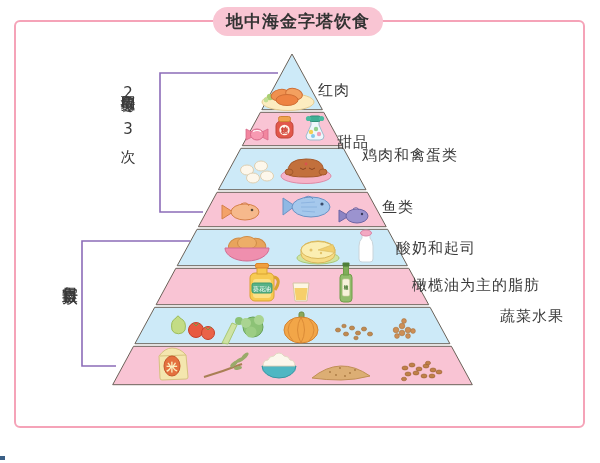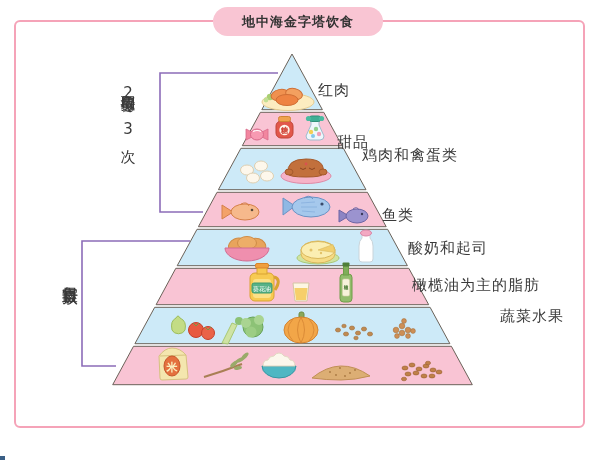--- a/index.html
+++ b/index.html
@@ -2,29 +2,29 @@
 <html><head>
 <meta charset="utf-8">
 <style>
   html,body{margin:0;padding:0;background:#fff;}
   #app{position:relative;width:600px;height:463px;background:#fff;overflow:hidden;
        font-family:"DejaVu Sans","Liberation Sans",sans-serif;color:#3a3a3a;}
   .frame{position:absolute;left:14px;top:20px;width:567px;height:404px;
          border:2px solid #f5a3b8;border-radius:6px;}
   .title-box{position:absolute;left:213px;top:7px;width:170px;height:29px;
              background:#f9c5d3;border-radius:15px;display:flex;align-items:center;
-             justify-content:center;font-size:13px;font-weight:bold;color:#333;z-index:3;
+             justify-content:center;font-size:17px;font-weight:bold;color:#333;z-index:3;
              letter-spacing:1px;}
   svg#pyr{position:absolute;left:0;top:0;z-index:2;}
   .layer-label{position:absolute;font-size:15px;color:#3a3a3a;z-index:4;white-space:nowrap;letter-spacing:1px;text-align:center;}
   #lbl-0{left:318px;top:81px;}
   #lbl-1{left:337px;top:121px;margin-top:12px;}
   #lbl-2{left:362px;top:146px;font-family:Liberation Mono, monospace;}
-  #lbl-3{left:382px;top:198px;margin-top:8px;}
-  #lbl-4{left:408px;top:239px;}
+  #lbl-3{left:382px;top:198px;}
+  #lbl-4{left:396px;top:239px;}
   #lbl-5{left:412px;top:276px;}
   #lbl-6{left:461px;top:308px;line-height:17px;margin-left:39px;}
   .bottom-label{position:absolute;left:142px;top:399px;width:300px;text-align:center;
                 font-size:15px;color:#3a3a3a;z-index:4;letter-spacing:1px;}
   .v-label{position:absolute;writing-mode:vertical-rl;text-orientation:upright;
            color:#3a3a3a;z-index:4;}
   #weekly-label{left:118px;top:84px;font-size:15px;letter-spacing:0px;height:130px;}
   #daily-label{left:59px;top:273px;font-size:16px;letter-spacing:1px;height:92px;}
   .corner-artifact{position:absolute;left:0px;top:456px;width:5px;height:4px;
                    background:#3a5f86;z-index:5;}

